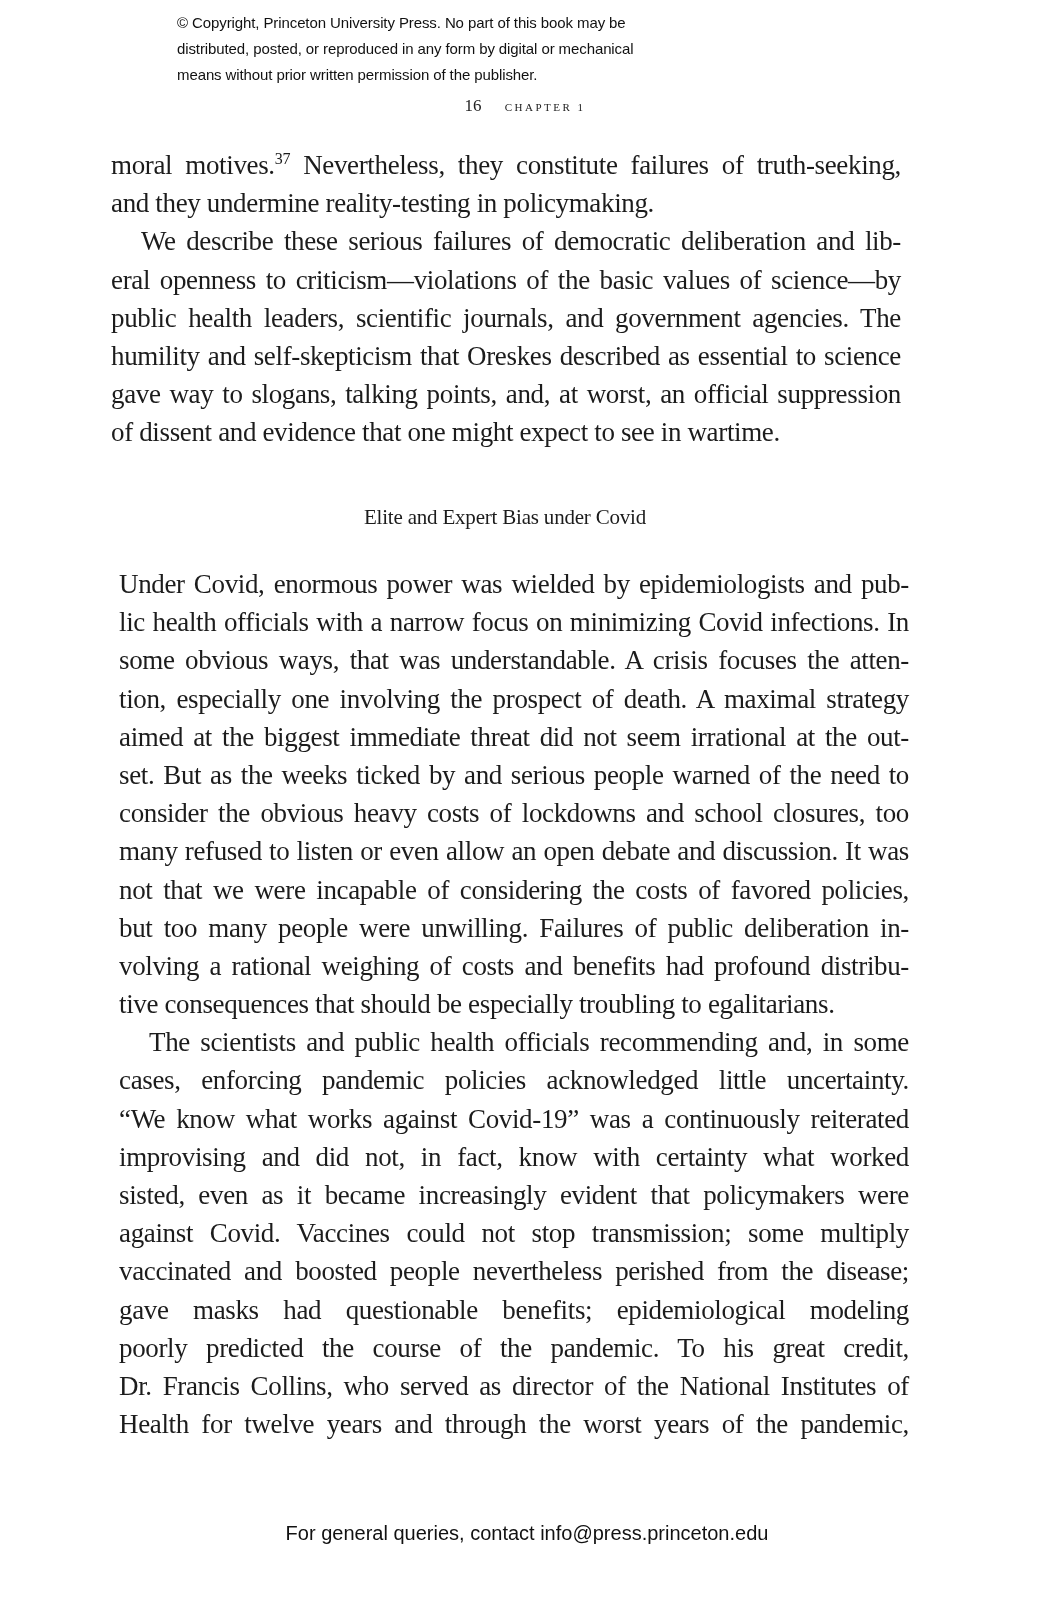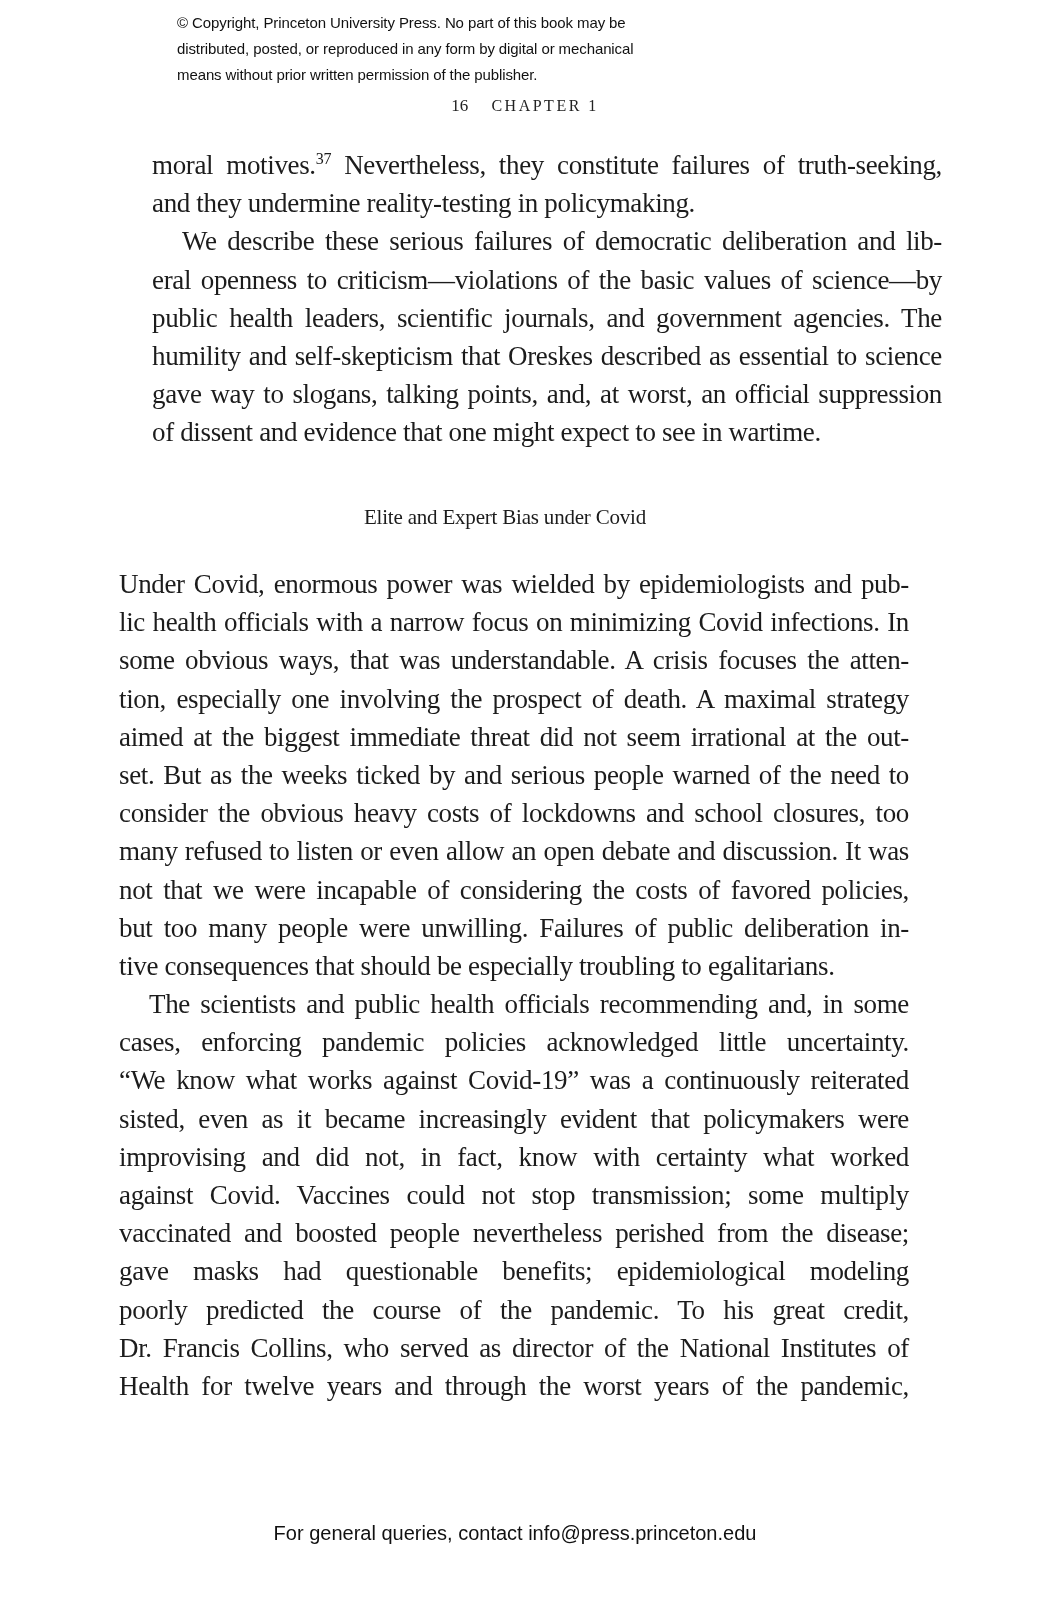--- a/index.html
+++ b/index.html
@@ -40,21 +40,21 @@
       color: #222222;
       letter-spacing: 2px;
     }
     .running-head .folio {
       margin-right: 17px;
       letter-spacing: 0;
     }
     .running-head .chapter {
       font-variant: small-caps;
       text-transform: uppercase;
-      font-size: 16px;
+      font-size: 11px;
       letter-spacing: 2.5px;
     }
     .body-text {
       position: absolute;
       left: 111px;
       width: 790px;
       font-family: "Liberation Serif", serif;
       font-size: 27px;
       color: #1c1c1c;
     }
@@ -71,21 +71,21 @@
       text-align-last: left;
     }
     .line.indent {
       padding-left: 30px;
     }
     sup.note {
       font-size: 16px;
       vertical-align: 10px;
       line-height: 0;
     }
-    .block1 { top: 146px; margin-left: 41px; }
+    .block1 { top: 146px; }
     .heading {
       position: absolute;
       left: 0;
       width: 1010px;
       top: 505px;
       text-align: center;
       font-family: "Liberation Serif", serif;
       font-size: 21px;
       color: #1c1c1c;
       letter-spacing: -0.2px;
@@ -93,20 +93,21 @@
     .block2 { top: 565px; margin-left: 8px; }
     .footer {
       position: absolute;
       left: 0;
       width: 1030px;
       top: 1522px;
       text-align: center;
       font-family: "Liberation Sans", sans-serif;
       font-size: 20px;
       color: #111111;
+      padding-left: 12px;
     }
   </style>
 </head>
 <body>
 
 <div class="copyright">
   <span class="cline">© Copyright, Princeton University Press. No part of this book may be</span>
   <span class="cline">distributed, posted, or reproduced in any form by digital or mechanical</span>
   <span class="cline">means without prior written permission of the publisher.</span>
 </div>
@@ -133,26 +134,27 @@
   <span class="line">Under Covid, enormous power was wielded by epidemiologists and pub-</span>
   <span class="line">lic health officials with a narrow focus on minimizing Covid infections. In</span>
   <span class="line">some obvious ways, that was understandable. A crisis focuses the atten-</span>
   <span class="line">tion, especially one involving the prospect of death. A maximal strategy</span>
   <span class="line">aimed at the biggest immediate threat did not seem irrational at the out-</span>
   <span class="line">set. But as the weeks ticked by and serious people warned of the need to</span>
   <span class="line">consider the obvious heavy costs of lockdowns and school closures, too</span>
   <span class="line">many refused to listen or even allow an open debate and discussion. It was</span>
   <span class="line">not that we were incapable of considering the costs of favored policies,</span>
   <span class="line">but too many people were unwilling. Failures of public deliberation in-</span>
+  <span class="line">volving a rational weighing of costs and benefits had profound distribu-</span>
   <span class="line last">tive consequences that should be especially troubling to egalitarians.</span>
   <span class="line indent">The scientists and public health officials recommending and, in some</span>
   <span class="line">cases, enforcing pandemic policies acknowledged little uncertainty.</span>
   <span class="line">“We know what works against Covid-19” was a continuously reiterated</span>
+  <span class="line">improvising and did not, in fact, know with certainty what worked</span>
   <span class="line">sisted, even as it became increasingly evident that policymakers were</span>
-  <span class="line">improvising and did not, in fact, know with certainty what worked</span>
   <span class="line">against Covid. Vaccines could not stop transmission; some multiply</span>
   <span class="line">vaccinated and boosted people nevertheless perished from the disease;</span>
   <span class="line">gave masks had questionable benefits; epidemiological modeling</span>
   <span class="line">poorly predicted the course of the pandemic. To his great credit,</span>
   <span class="line">Dr. Francis Collins, who served as director of the National Institutes of</span>
   <span class="line">Health for twelve years and through the worst years of the pandemic,</span>
 </div>
 
 <div class="footer">For general queries, contact info@press.princeton.edu</div>
 

